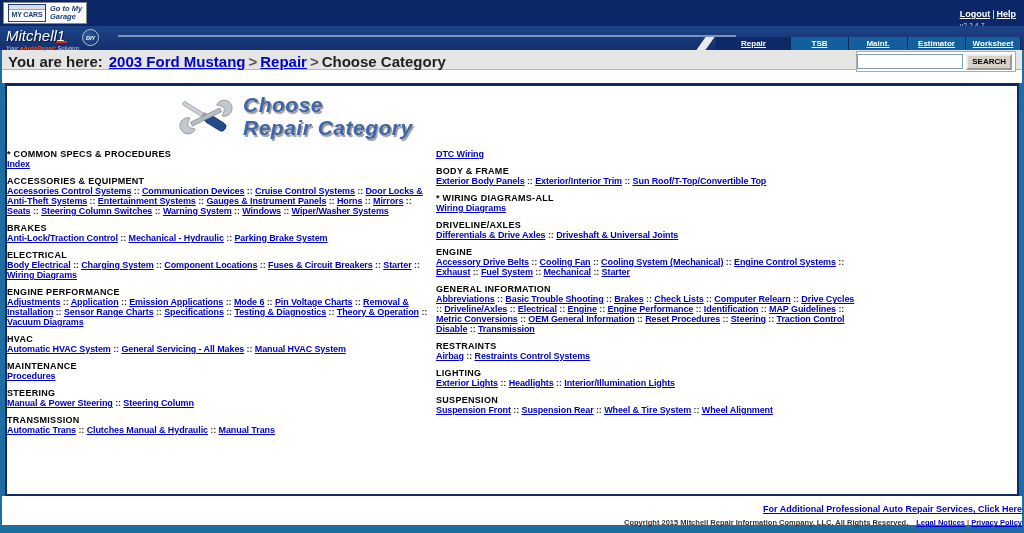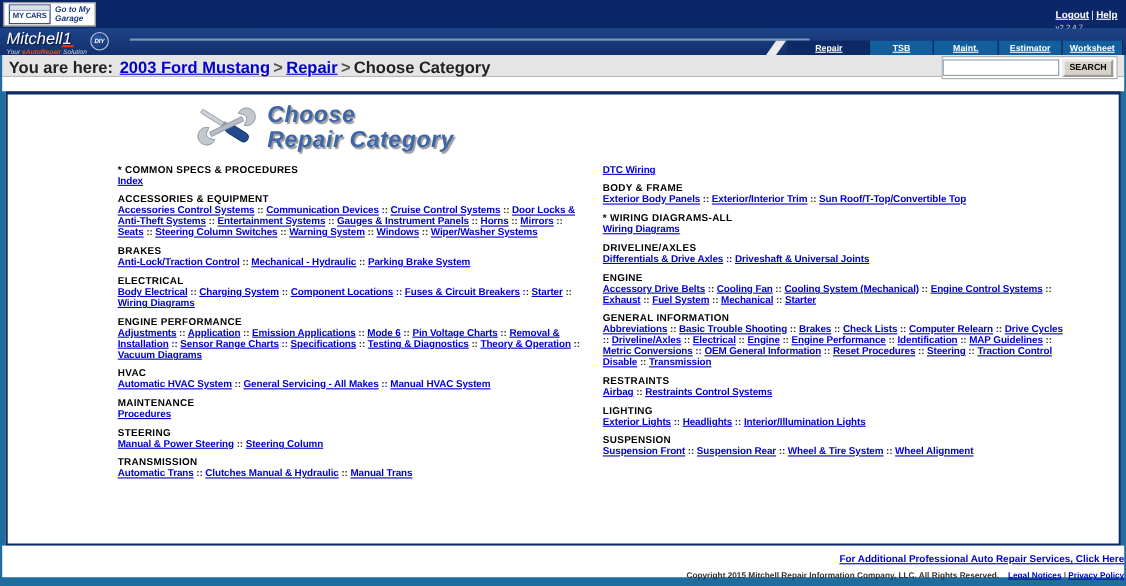--- a/index.html
+++ b/index.html
@@ -54,25 +54,25 @@
   .search-panel{position:absolute;right:8px;top:51px;width:152px;height:19px;background:#fff;
                 border:1px solid #aaa;display:flex;align-items:center;justify-content:flex-end;
                 gap:3px;padding:0 3px;z-index:6}
   .search-input{width:100px;height:13px;border:1px solid #7f9db9;font-size:9px;padding:0 2px;
                 font-family:"Liberation Sans",sans-serif}
   .search-button{height:16px;font-size:8px;font-weight:bold;background:#d6d2ca;border:2px outset #efede8;
                  padding:0 4px;cursor:pointer;font-family:"Liberation Sans",sans-serif}
   
   .main-box{margin:0 5px;height:408px;background:#fff;border:solid #0d2a64;border-width:3px 2px 2px;
             overflow:hidden;position:relative}
-  .title-row{display:flex;align-items:flex-start;margin:7px 0 0 170px;height:46px}
+  .title-row{display:flex;align-items:flex-end;margin:7px 0 0 170px;height:46px}
   .tools-icon{width:58px;height:44px;display:inline-block}
   .page-title{margin-left:8px;font-size:21px;line-height:23px;font-weight:bold;font-style:italic;
               color:#3f66a6;text-shadow:1.5px 1.5px 1px #9a9a9a;letter-spacing:.5px}
-  .categories{display:grid;grid-template-columns:425px 425px;column-gap:16px;padding-left:100px;margin-top:10px}
+  .categories{display:grid;grid-template-columns:425px 425px;column-gap:4px;margin-top:10px}
   .cat{margin-bottom:7px}
   .cat-h{font-size:9px;font-weight:bold;color:#000;line-height:10px;letter-spacing:.3px}
   .cat-links{font-size:9px;font-weight:bold;line-height:10px;letter-spacing:-0.1px}
   .cat-link{color:#0000cc;text-decoration:underline}
   .sep{color:#333}
   
   .footer{height:29px;background:#fff;margin:0 2px;text-align:right;padding-top:2px;box-sizing:border-box}
   .f-link{font-size:9px;font-weight:bold;color:#0000cc;text-decoration:underline}
   .f-copy{font-size:7.5px;font-weight:bold;color:#333;margin-top:2px}
   .f-small-link{color:#0000cc;text-decoration:underline;margin-left:8px}

